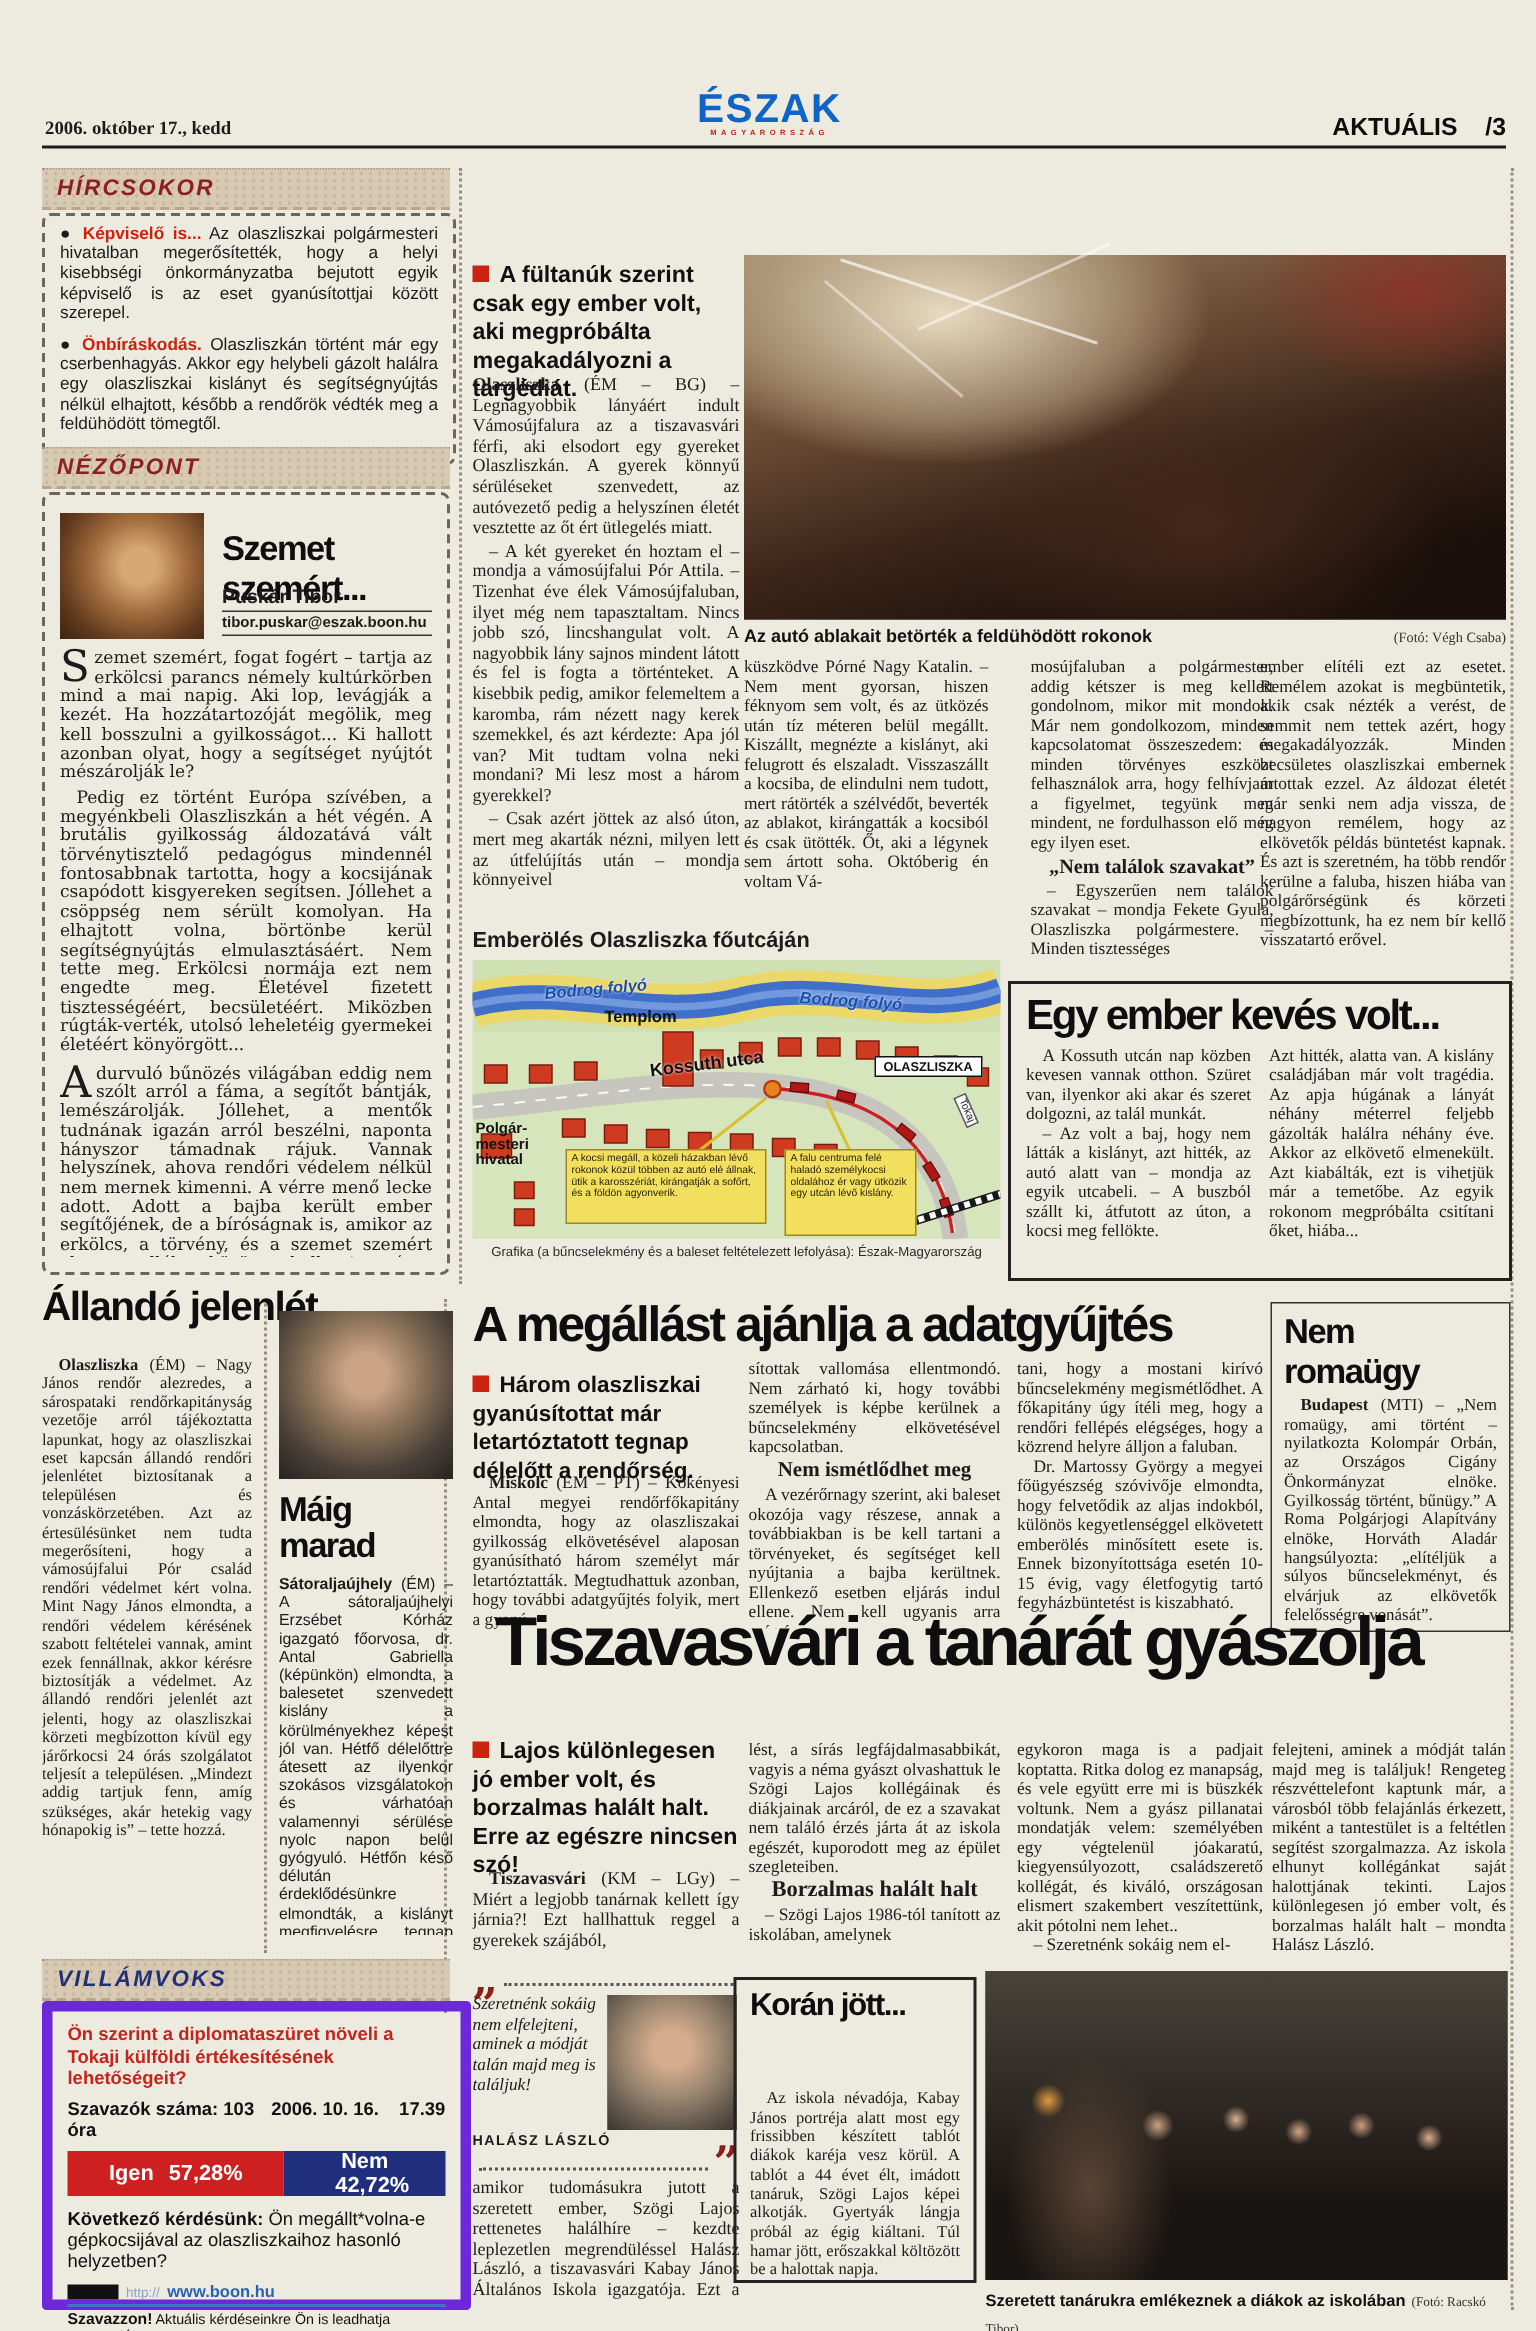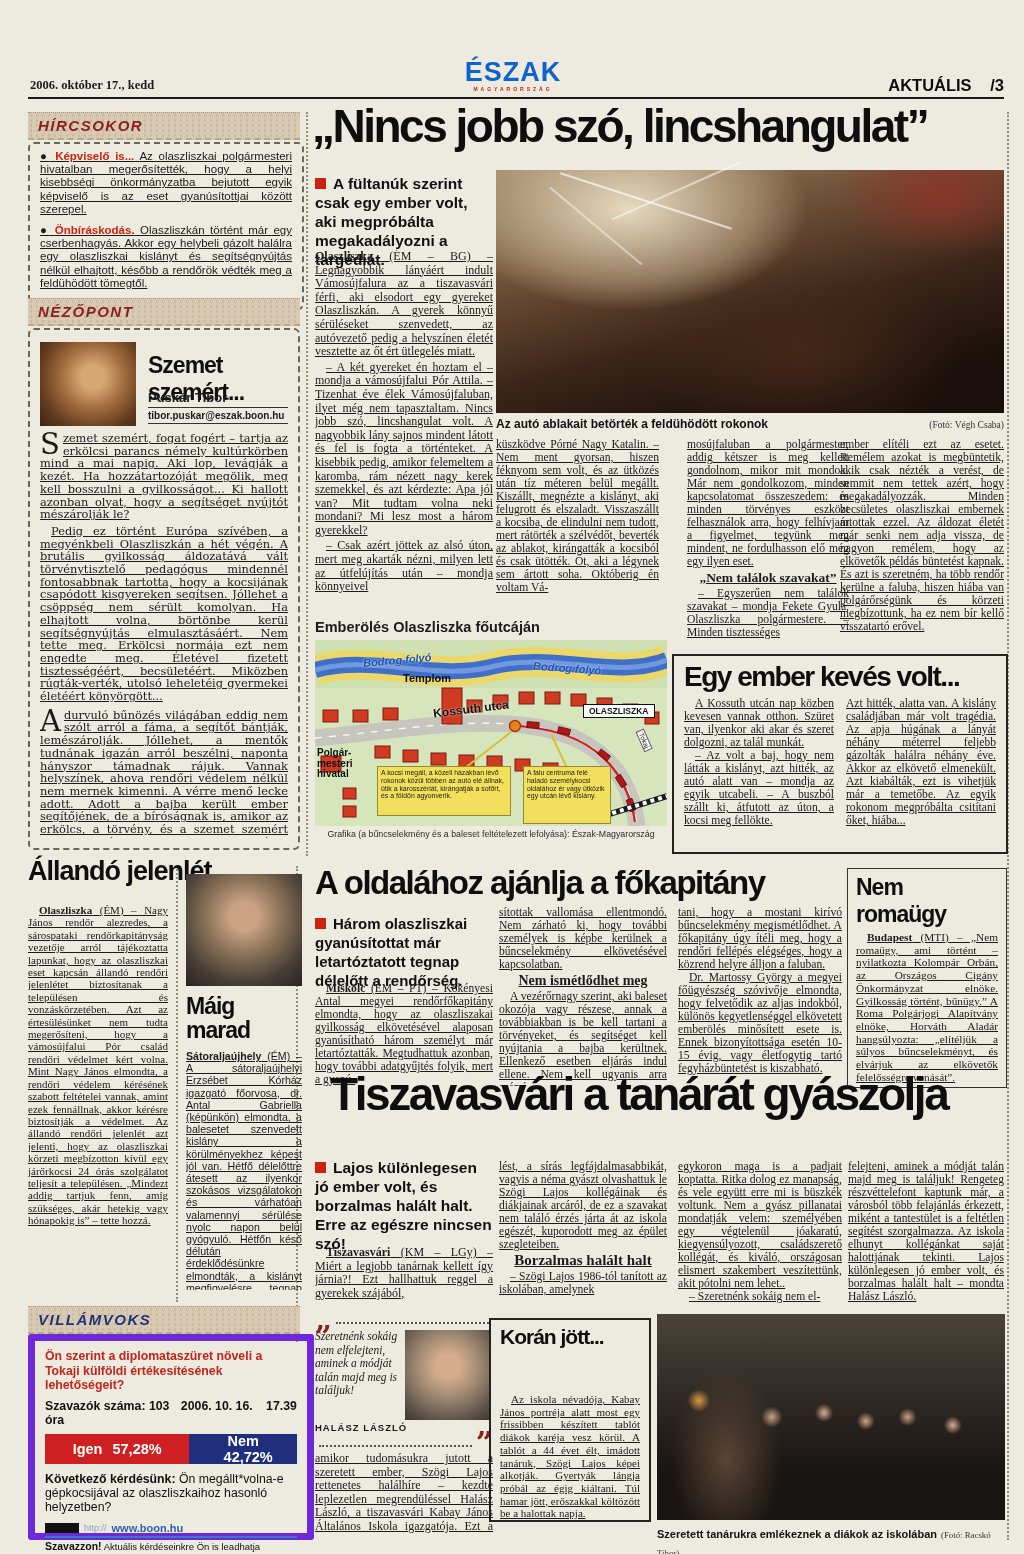--- a/index.html
+++ b/index.html
@@ -19,21 +19,21 @@
   .strip{background:#d8c9b2;border-top:1px dotted #a3957d;border-bottom:2px dashed #b5a88f;
          background-image:radial-gradient(circle,#c7b79e 1px,transparent 1.3px);background-size:6px 5px;
          padding:4px 10px;font-family:"Liberation Sans",sans-serif;font-weight:700;font-style:italic;
          font-size:15px;letter-spacing:1.5px;}
   .strip-red{color:#8c1f22;}
   .strip-blue{color:#22307a;}
   .dashbox{border:2px dashed #6b665a;border-radius:6px;}
   .solidbox{border:2px solid #222;}
   .subhead{font-weight:700;font-size:14px;margin:3px 0;text-align:center;text-indent:0;}
   .vline{border-left:2px dotted #938d7e;width:0;}
-  .clip{overflow:hidden;text-decoration:underline;}
+  .clip{overflow:hidden;}
   .dropcap{float:left;font-size:29px;line-height:25px;padding-right:3px;font-family:"DejaVu Serif",serif;}
   .caption-b{font-family:"Liberation Sans",sans-serif;font-weight:700;font-size:12px;color:#111;}
   .credit{font-size:9.5px;color:#333;}
   .photo{background-color:#3a3026;}
   .maplabel{position:absolute;font-family:"Liberation Sans",sans-serif;}
   .callout{position:absolute;background:#f2df5e;border:1px solid #9a8830;padding:2px 3px;
            font-family:"Liberation Sans",sans-serif;font-size:6.9px;line-height:7.8px;color:#201c10;}
   .qmark{font-family:"DejaVu Serif",serif;font-weight:700;font-size:30px;line-height:20px;color:#8a2018;}
   .dotrule{flex:1;border-bottom:2px dotted #555;margin:0 4px 6px 4px;}
   .bar{display:flex;align-items:center;justify-content:center;color:#fff;
@@ -94,21 +94,20 @@
         <span>zemet szemért, fogat fogért – tartja az erkölcsi parancs némely kultúrkörben mind a mai napig. Aki lop, levágják a kezét. Ha hozzátartozóját megölik, meg kell bosszulni a gyilkosságot... Ki hallott azonban olyat, hogy a segítséget nyújtót mészárolják le?</span>
       </p>
       <p class="p ind" style="margin-bottom:6px;">Pedig ez történt Európa szívében, a megyénkbeli Olaszliszkán a hét végén. A brutális gyilkosság áldozatává vált törvénytisztelő pedagógus mindennél fontosabbnak tartotta, hogy a kocsijának csapódott kisgyereken segítsen. Jóllehet a csöppség nem sérült komolyan. Ha elhajtott volna, börtönbe kerül segítségnyújtás elmulasztásáért. Nem tette meg. Erkölcsi normája ezt nem engedte meg. Életével fizetett tisztességéért, becsületéért. Miközben rúgták-verték, utolsó leheletéig gyermekei életéért könyörgött...</p>
       <p class="p">
         <span class="dropcap">A</span>
         <span>durvuló bűnözés világában eddig nem szólt arról a fáma, a segítőt bántják, lemészárolják. Jóllehet, a mentők tudnának igazán arról beszélni, naponta hányszor támadnak rájuk. Vannak helyszínek, ahova rendőri védelem nélkül nem mernek kimenni. A vérre menő lecke adott. Adott a bajba került ember segítőjének, de a bíróságnak is, amikor az erkölcs, a törvény, és a szemet szemért elvet vallók között kell igazságot szolgáltatnia. Arra a kérdésre pedig csak az olvasó válaszolhat: mit tenne hasonló esetben.</span>
       </p>
     </div>
   </div>
 
-  <div class="abs bighead" style="left:312px;top:100px;width:694px;font-size:46px;line-height:52px;">„Nincs jobb szó, lincshangulat”</div>
 
   <div class="abs lead" style="left:315px;top:174px;width:178px;">
     <span class="sq"></span><span>A fültanúk szerint csak egy ember volt, aki megpróbálta megakadályozni a targédiát.</span>
   </div>
 
   <div class="abs clip serifbody" style="left:315px;top:250px;width:178px;height:366px;">
     <p class="p" style="margin-bottom:2px;">
       <b>Olaszliszka</b>
       <span>(ÉM – BG) – Legnagyobbik lányáért indult Vámosújfalura az a tiszavasvári férfi, aki elsodort egy gyereket Olaszliszkán. A gyerek könnyű sérüléseket szenvedett, az autóvezető pedig a helyszínen életét vesztette az őt ért ütlegelés miatt.</span>
     </p>
@@ -226,21 +225,21 @@
   <div class="abs photo" style="left:186px;top:874px;width:116px;height:112px;
        background-image:radial-gradient(circle at 50% 38%,#caa284 16%,#8a7258 42%,#4a4038 72%,#262220 100%);"></div>
   <div class="abs midhead" style="left:186px;top:994px;width:116px;font-size:23px;line-height:24px;">Máig marad</div>
   <div class="abs clip sans" style="left:186px;top:1050px;width:116px;height:240px;font-size:10.6px;line-height:12.2px;text-align:justify;">
     <p class="p">
       <b>Sátoraljaújhely</b>
       <span>(ÉM) – A sátoraljaújhelyi Erzsébet Kórház igazgató főorvosa, dr. Antal Gabriella (képünkön) elmondta, a balesetet szenvedett kislány a körülményekhez képest jól van. Hétfő délelőttre átesett az ilyenkor szokásos vizsgálatokon és várhatóan valamennyi sérülése nyolc napon belül gyógyuló. Hétfőn késő délután érdeklődésünkre elmondták, a kislányt megfigyelésre tegnap még mindenképpen bent tartották az osztályon, és legkorábban ma engedik haza.</span>
     </p>
   </div>
 
-  <div class="abs midhead" style="left:315px;top:864px;width:530px;font-size:33px;letter-spacing:-1.5px;">A oldalához ajánlja a főkapitány</div>
+  <div class="abs midhead" style="left:315px;top:864px;width:530px;font-size:33px;letter-spacing:-1.5px;">A megállást ajánlja a adatgyűjtés</div>
   <div class="abs lead" style="left:315px;top:914px;width:178px;font-size:15px;">
     <span class="sq"></span><span>Három olaszliszkai gyanúsítottat már letartóztatott tegnap délelőtt a rendőrség.</span>
   </div>
   <div class="abs clip serifbody sm" style="left:315px;top:982px;width:178px;height:104px;">
     <p class="p ind">
       <b>Miskolc</b>
       <span>(ÉM – PT) – Kökényesi Antal megyei rendőrfőkapitány elmondta, hogy az olaszliszakai gyilkosság elkövetésével alaposan gyanúsítható három személyt már letartóztatták. Megtudhattuk azonban, hogy további adatgyűjtés folyik, mert a gyanú-</span>
     </p>
   </div>
   <div class="abs clip serifbody sm" style="left:499px;top:906px;width:168px;height:180px;">

